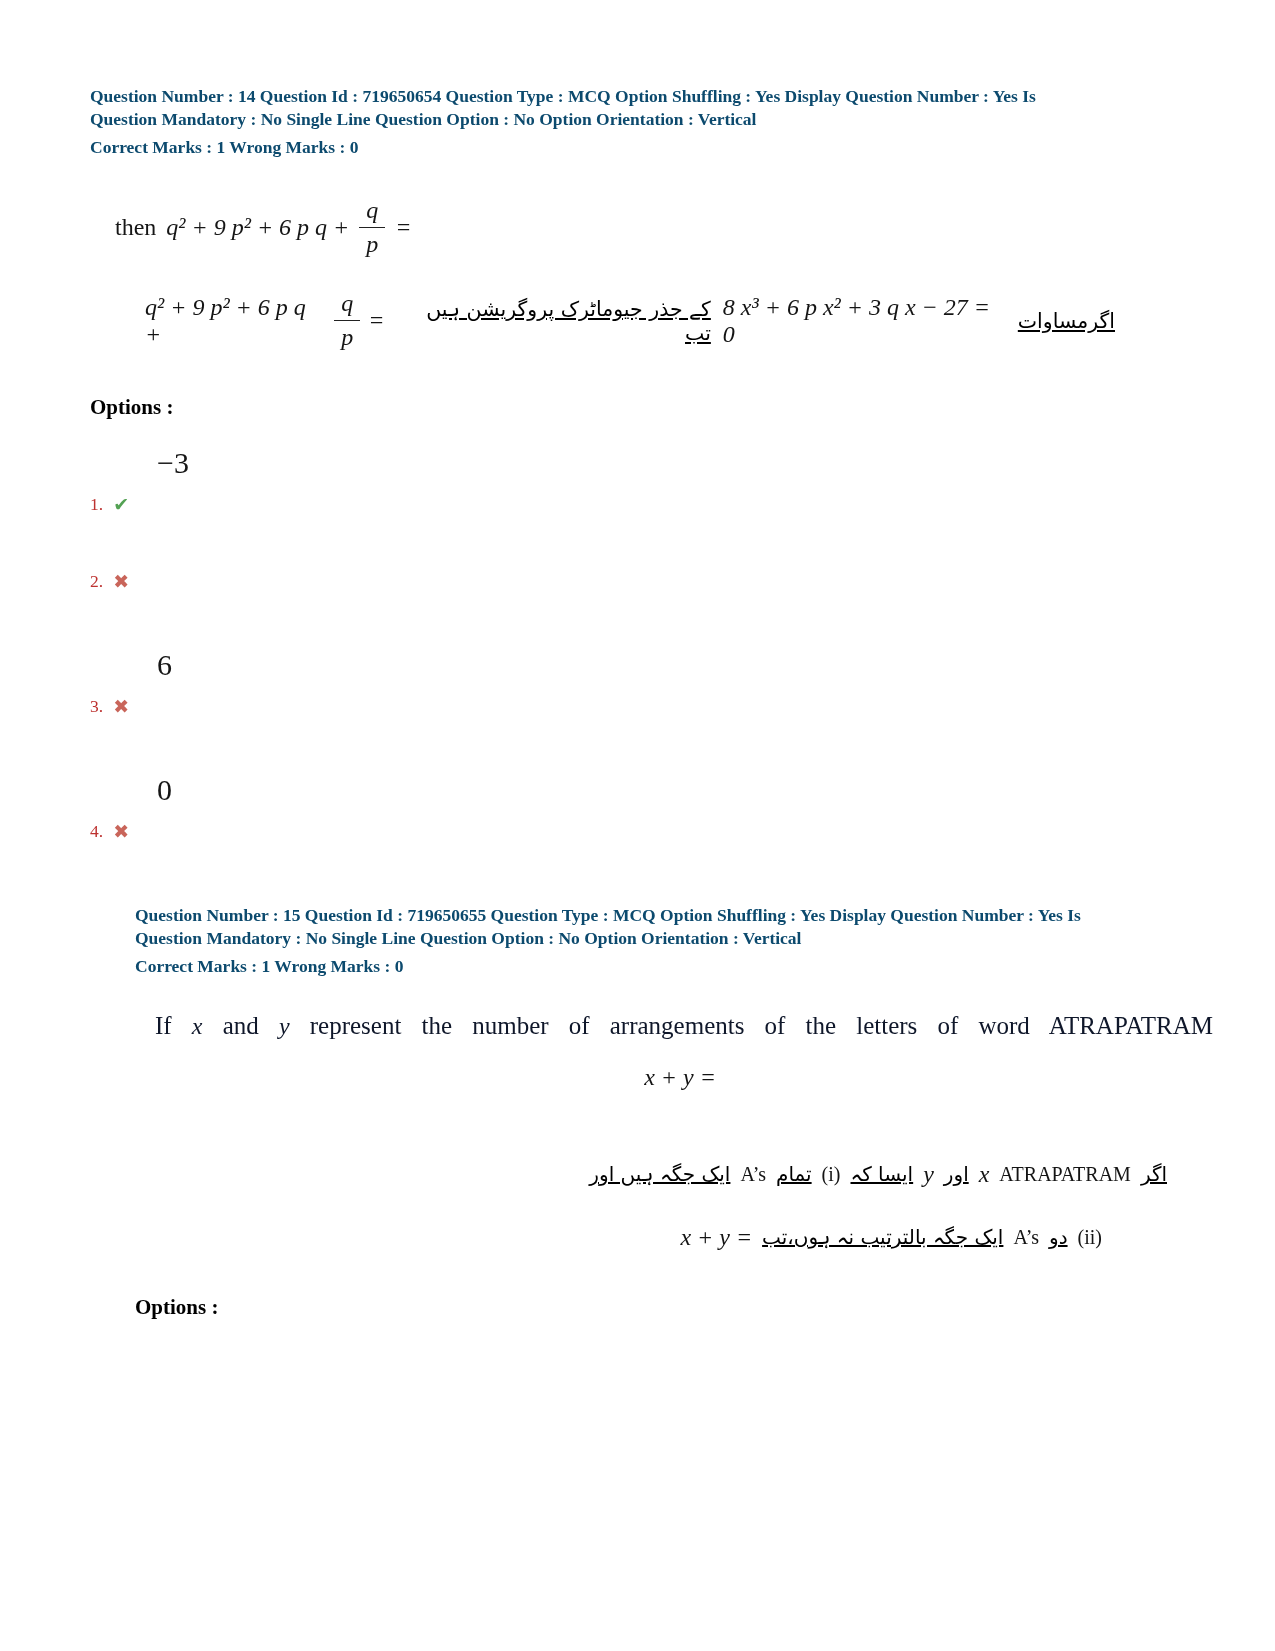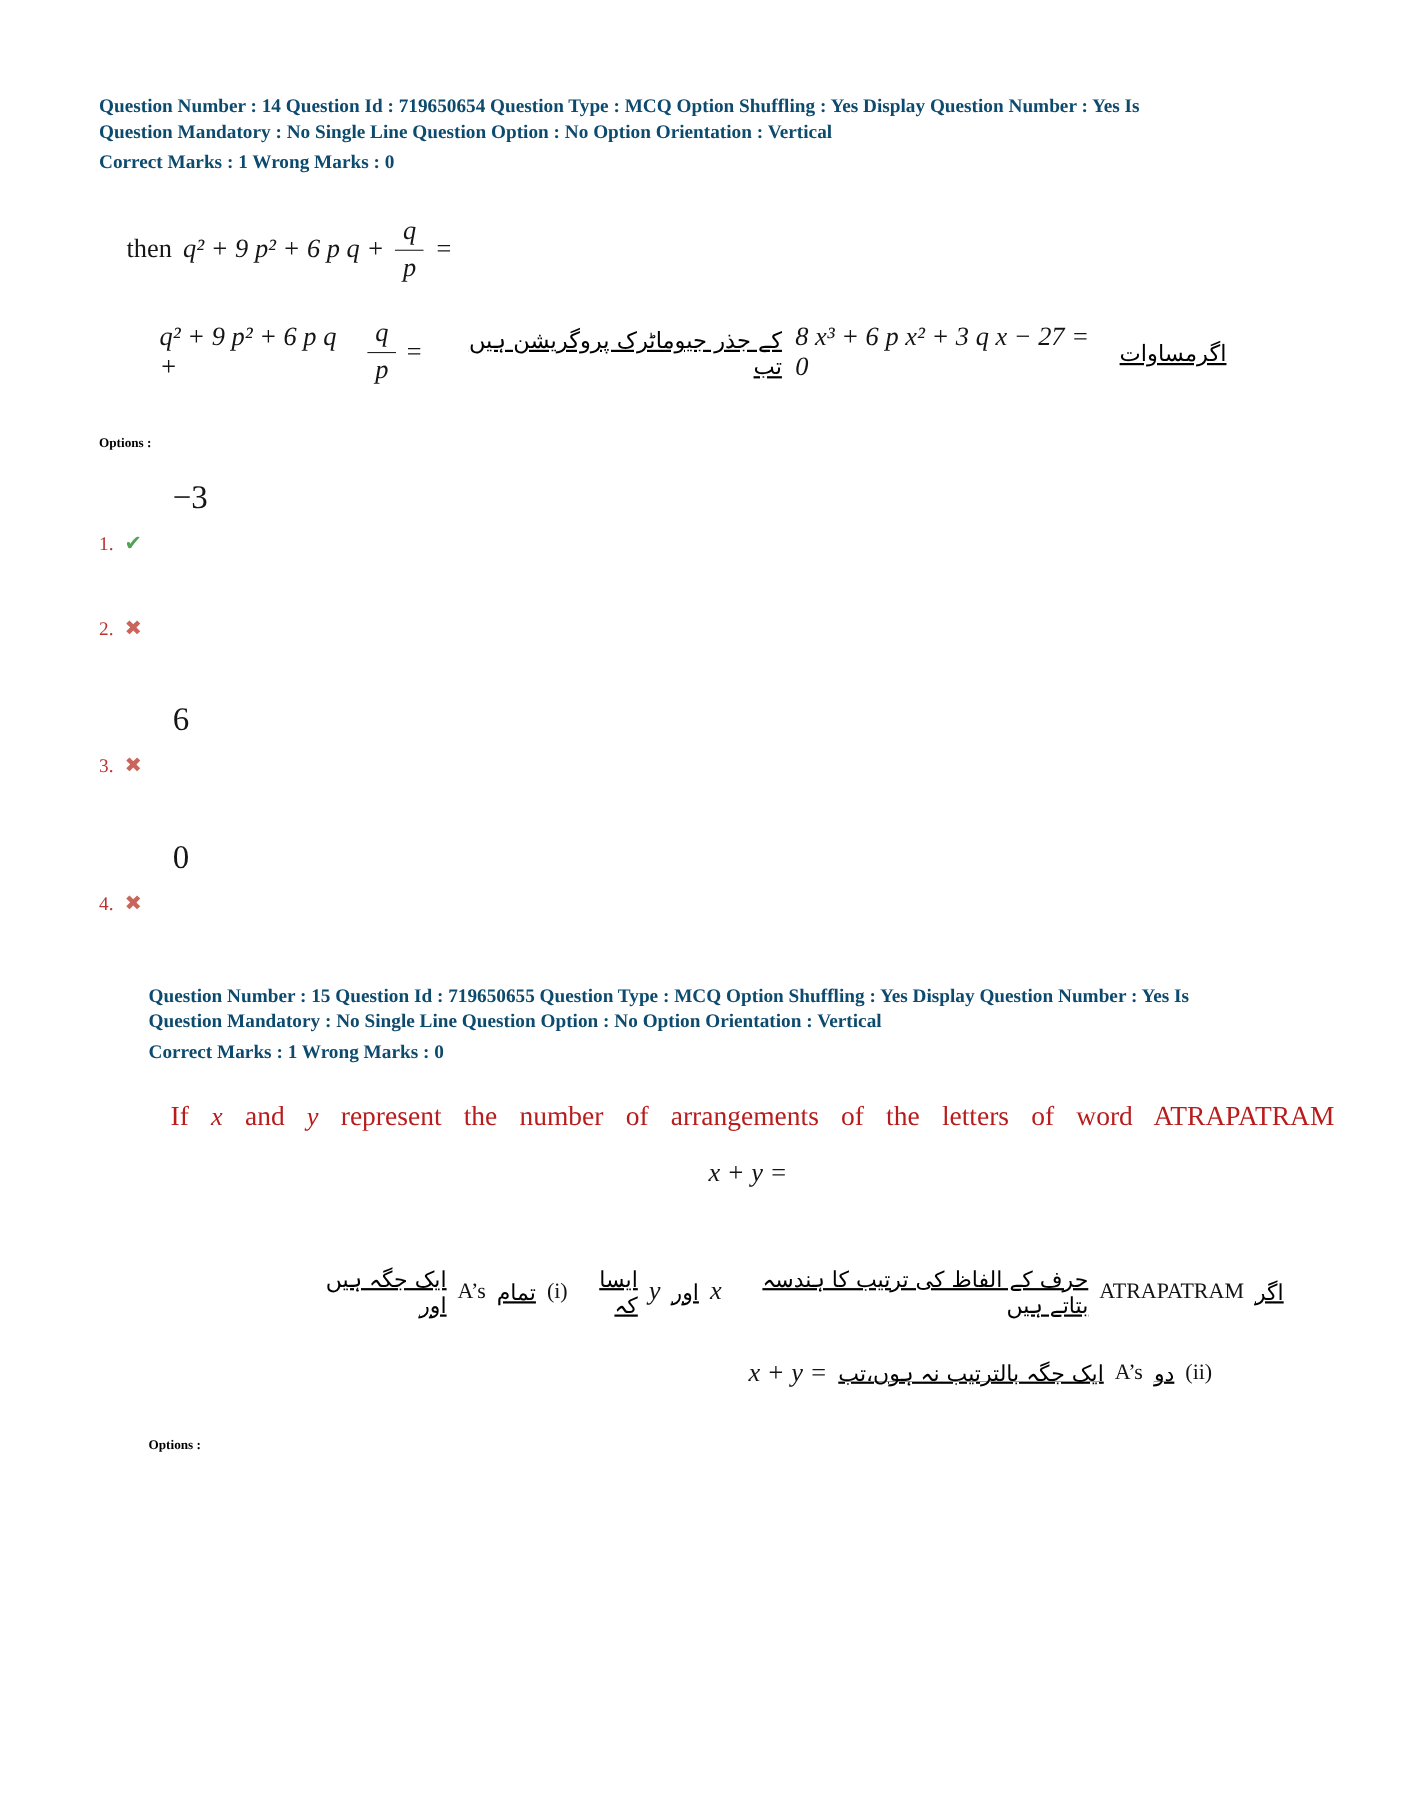--- a/index.html
+++ b/index.html
@@ -28,34 +28,34 @@
   .frac .fden { border-top:1.7px solid #222; padding:4px 7px 0; }
 
   
   .urdu-line { display:flex; flex-direction:row-reverse; justify-content:flex-start; align-items:center; gap:12px; }
   .urdu { font-family:"DejaVu Sans", sans-serif; font-size:20.5px; color:#000000; direction:rtl;text-decoration:underline; }
   .q14-urdu { margin:26px 90px 0 55px; }
   .q14-urdu .math { font-size:24px; }
   .mathgrp { display:inline-flex; align-items:center; gap:8px; direction:ltr; }
 
   
-  .options-label { margin-top:44px; font-weight:700; font-size:12px; color:#000; }
+  .options-label { margin-top:44px; font-weight:700; font-size:21px; color:#000; }
   .option { margin-top:26px; }
   .option + .option { margin-top:56px; }
   .option .value { margin-left:67px; font-size:30px; color:#151515; }
   .option .marker { margin-top:14px; display:flex; align-items:center; gap:10px; }
   .option .num { color:#bd3230; font-size:17.5px; }
   .icon { font-size:19px; line-height:1; }
   .icon.check { color:#54a254; }
   .icon.cross { color:#c9655a; }
 
   
   .q15 { margin-top:62px;margin-left:45px; }
   .q15-l1, .q15-l2 {
-    width:1058px; margin-left:20px; font-size:25px; color:#b91c1c;
+    width:1058px; margin-left:20px; font-size:25px; color:#0f172a;
     text-align:justify; text-align-last:justify;
   }
   .q15-l1 { margin-top:34px; }
   .q15-l2 { margin-top:14px; }
   .q15-l3 { margin:24px 0 0 20px; font-size:24px; }
   .q15-urdu1 { margin:70px 38px 0 150px; gap:10px; }
   .q15-urdu2 { margin:36px 103px 0 0; gap:10px; }
   .q15-urdu1 .urdu, .q15-urdu2 .urdu { font-size:20px; }
   .lat { font-family:"Liberation Serif", serif; font-size:20px; font-style:normal; }
   .q15 .math { font-size:24px;text-align:center; }
@@ -148,21 +148,20 @@
       <span class="math">y</span>
       <span>represent the number of arrangements of the letters of word ATRAPATRAM</span>
     </div>
 
 
     <div class="q15-l3 math">x + y =</div>
 
     <div class="urdu-line q15-urdu1">
       <span class="urdu">اگر</span>
       <span class="lat">ATRAPATRAM</span>
-      <span class="urdu">حرف کے الفاظ کی ترتیب کا ہندسہ بتاتے ہیں</span>
       <span class="math">x</span>
       <span class="urdu">اور</span>
       <span class="math">y</span>
       <span class="urdu">ایسا کہ</span>
       <span class="lat">(i)</span>
       <span class="urdu">تمام</span>
       <span class="lat">A’s</span>
       <span class="urdu">ایک جگہ ہیں اور</span>
     </div>
 

